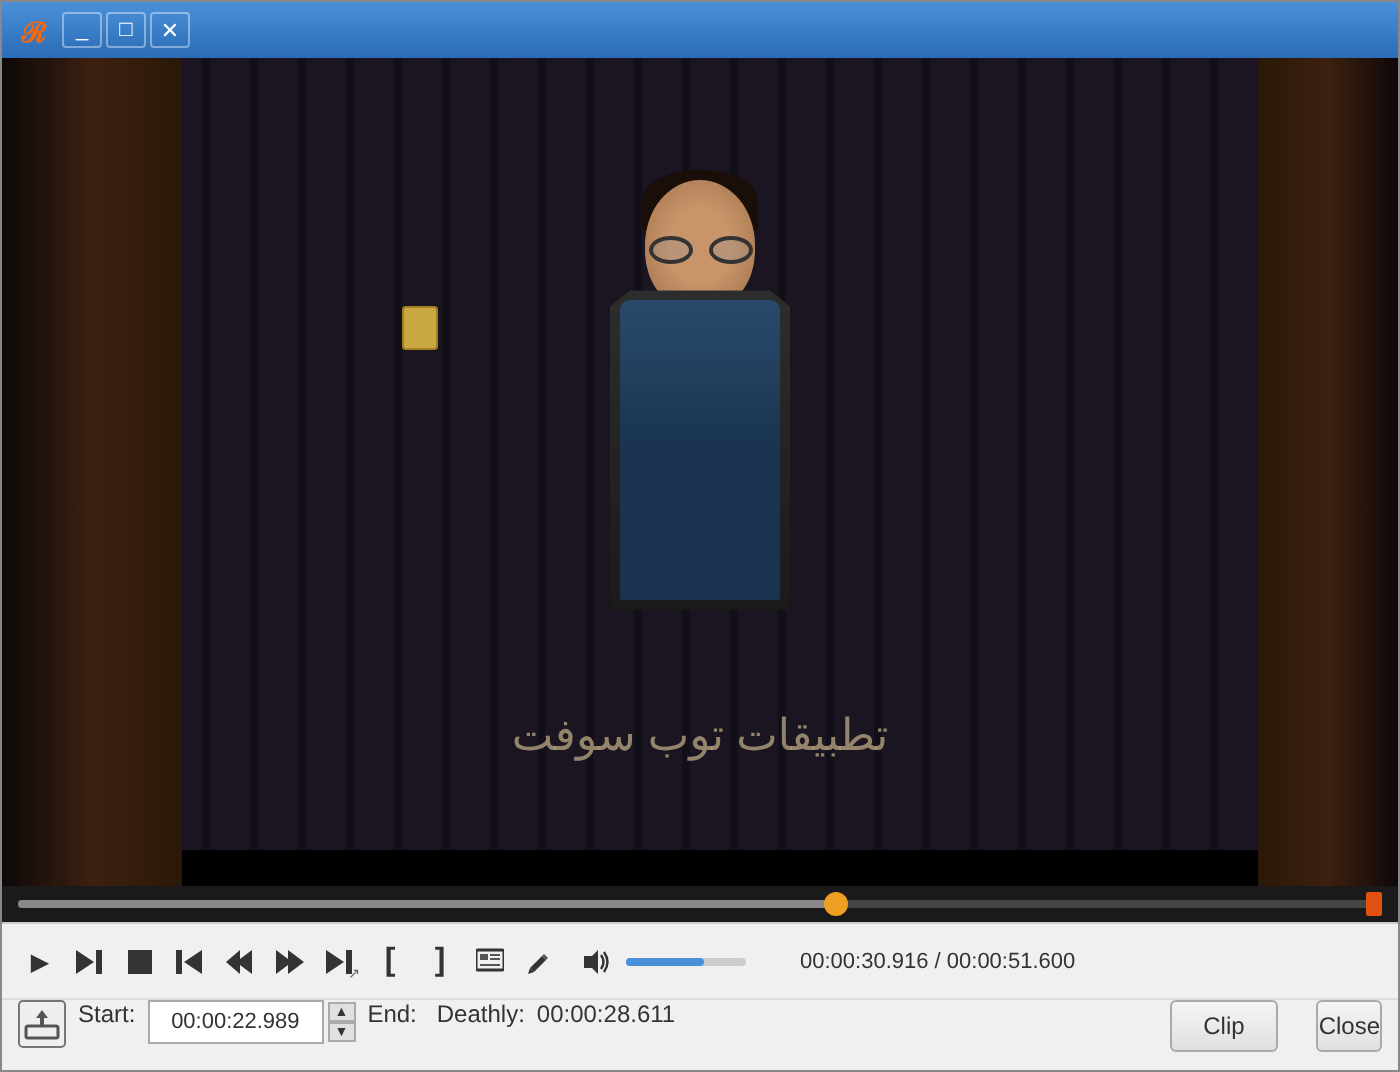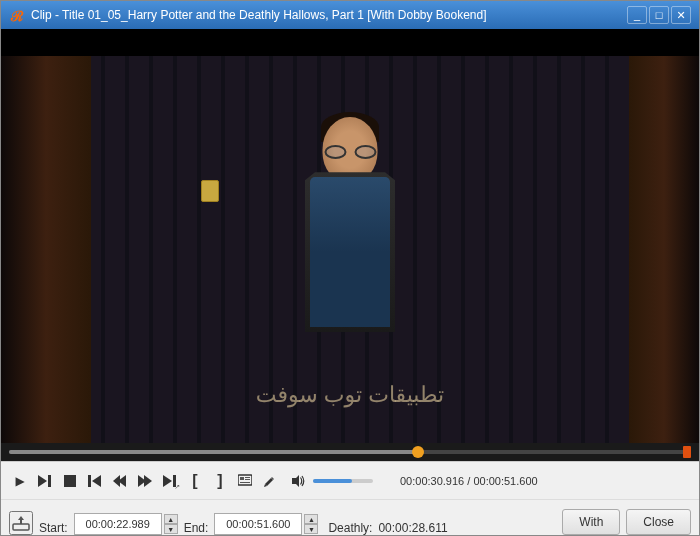--- a/index.html
+++ b/index.html
@@ -68,21 +68,20 @@
       flex: 1;
       position: relative;
       overflow: hidden;
       min-height: 0;
     }
     .video-frame {
       width: 100%;
       height: 100%;
       position: relative;
       background: #4c1d95;
-      margin-top: 27px;
     }
     
     .scene-bg {
       position: absolute;
       inset: 0;
       background: 
         linear-gradient(to bottom, #0d0d15 0%, #1a1a2e 30%, #0d0d15 100%);
     }
     
     .character-area {
@@ -294,21 +293,21 @@
       margin-left: 24px;
       color: #333;
       font-size: 11px;
       white-space: nowrap;
     }
 
     .bottom-bar {
       background: #f0f0f0;
       height: 36px;
       display: flex;
-      align-items: flex-end;
+      align-items: flex-start;
       padding: 0 8px;
       gap: 6px;
       border-top: 1px solid #ddd;
       flex-shrink: 0;
     }
     .bottom-icon-btn {
       width: 24px;
       height: 24px;
       display: flex;
       align-items: center;
@@ -368,40 +367,40 @@
       padding: 0 16px;
       background: linear-gradient(to bottom, #f5f5f5, #e0e0e0);
       border: 1px solid #aaa;
       border-radius: 3px;
       font-size: 12px;
       color: #333;
       cursor: pointer;
     }
     .close-btn {
       height: 26px;
-      padding: 0 16px;
+      padding: 0 0;
       background: linear-gradient(to bottom, #f5f5f5, #e0e0e0);
       border: 1px solid #aaa;
       border-radius: 3px;
       font-size: 12px;
       color: #333;
       cursor: pointer;
+      margin-left: 13px;
     }
 
     
     .icon-play::before { content: '▶'; font-size: 12px; }
   </style>
 </head>
 <body>
 
 <div class="window">
 
   <div class="title-bar">
     <div class="title-bar-icon">ℛ</div>
-    <span class="title-text">Clip - Title 01_05_Harry Potter and the Deathly Hallows, Part 1 [With Dobby Bookend]</span>
     <div class="title-buttons">
       <button class="title-btn">_</button>
       <button class="title-btn">□</button>
       <button class="title-btn close">✕</button>
     </div>
   </div>
 
   <div class="video-area">
     <div class="video-frame">
       <div class="scene-bg"></div>
@@ -546,29 +545,22 @@
     <span class="label-text">Start:</span>
     <div class="time-input-group">
       <input class="time-input" type="text" value="00:00:22.989" style="">
       <div class="time-spinners">
         <button class="spinner-btn">▲</button>
         <button class="spinner-btn">▼</button>
       </div>
     </div>
 
     <span class="label-text">End:</span>
-    <div class="time-input-group">
-      <input class="time-input" type="text" value="00:00:51.600" style="">
-      <div class="time-spinners">
-        <button class="spinner-btn">▲</button>
-        <button class="spinner-btn">▼</button>
-      </div>
-    </div>
 
     <span class="duration-label">Deathly:</span>
     <span class="label-text">00:00:28.611</span>
 
     <div class="spacer"></div>
 
-    <button class="apply-btn">With</button>
+    <button class="apply-btn">Clip</button>
     <button class="close-btn">Close</button>
   </div>
 </div>
 
 </body></html>

